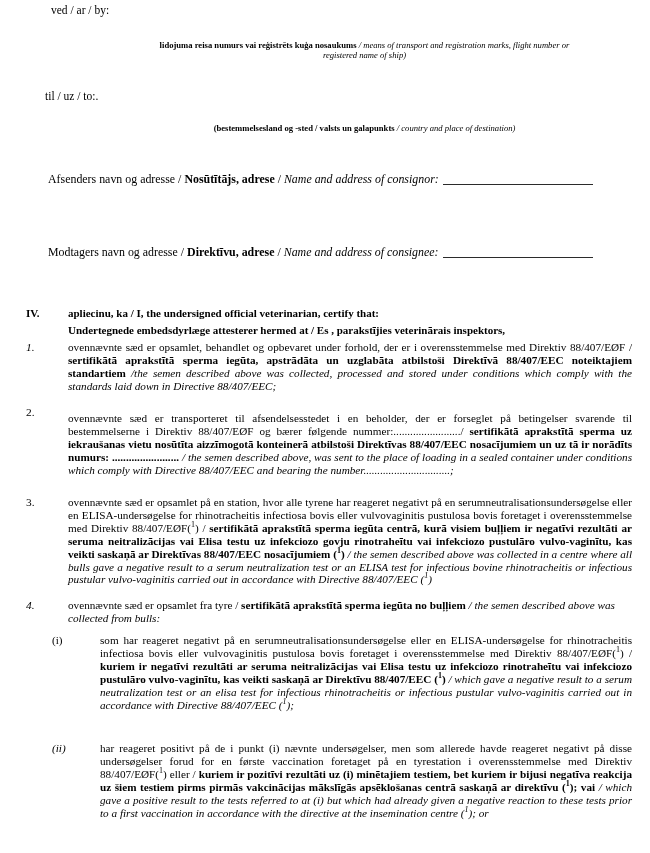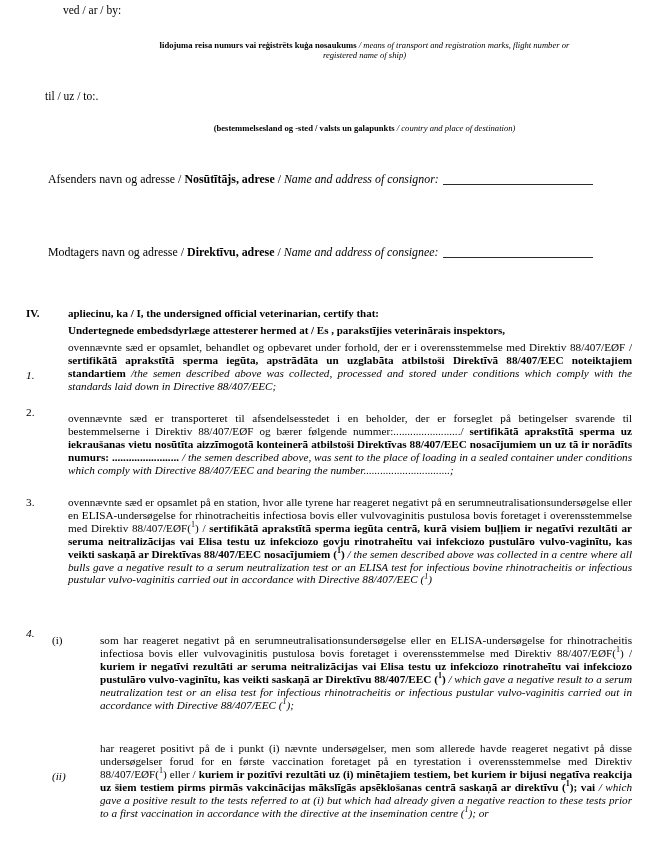--- a/index.html
+++ b/index.html
@@ -18,21 +18,21 @@
   }
   .page {
     position: relative;
     width: 650px;
     height: 853px;
     padding: 0;
   }
 
   
   .b  { font-weight: bold; }
-  .i  { font-style: italic; margin-top: 28px; }
+  .i  { font-style: italic; }
 
   
   .field-label {
     font-size: 11.5px;
     line-height: 13px;
   }
   .rule {
     border: 0;
     border-top: 1.1px solid #ララ;
     border-top-color: #2b2b2b;
@@ -104,21 +104,21 @@
     border-bottom: 1px solid #2b2b2b;
     vertical-align: -2px;
     margin-left: 4px;
   }
 </style>
 </head>
 <body>
 
 <div class="page">
 
-  <div class="abs field-label" style="left:63px; top:4px;">
+  <div class="abs field-label" style="left:51px; top:4px;">
     <span>ved / ar / by:</span>
   </div>
 
   <hr class="abs rule" style="left:44px; top:27px; width:597px;">
 
   <div class="abs caption" style="left:44px; top:29px; width:597px;">
     <br>
     <span>lidojuma reisa numurs vai reģistrēts kuģa nosaukums</span><span class="ni"> / means of transport and registration marks, flight number or</span>
     <br>
     <span class="ni">registered name of ship)</span>
@@ -171,20 +171,23 @@
   <div class="num-col" style="top:496px;">
     <span>3.</span>
   </div>
   <div class="body-col" style="top:496px;">
     <span>ovennævnte sæd er opsamlet på en station, hvor alle tyrene har reageret negativt på en serumneutralisationsundersøgelse eller en ELISA-undersøgelse for rhinotracheitis infectiosa bovis eller vulvovaginitis pustulosa bovis foretaget i overensstemmelse med Direktiv 88/407/EØF(</span><sup class="fn">1</sup><span>) / </span><span class="b">sertifikātā aprakstītā sperma iegūta centrā, kurā visiem buļļiem ir negatīvi rezultāti ar seruma neitralizācijas vai Elisa testu uz infekciozo govju rinotraheītu vai infekciozo pustulāro vulvo-vaginītu, kas veikti saskaņā ar Direktīvas 88/407/EEC nosacījumiem (</span><sup class="fn b">1</sup><span class="b">) </span><span class="i">/ the semen described above was collected in a centre where all bulls gave a negative result to a serum neutralization test or an ELISA test for infectious bovine rhinotracheitis or infectious pustular vulvo-vaginitis carried out in accordance with Directive 88/407/EEC (</span><sup class="fn i">1</sup><span class="i">)</span>
   </div>
 
   <div class="num-col i" style="top:599px;">
     <span>4.</span>
   </div>
+  <div class="body-col last-left" style="top:599px;">
+    <span>ovennævnte sæd er opsamlet fra tyre / </span><span class="b">sertifikātā aprakstītā sperma iegūta no buļļiem </span><span class="i">/ the semen described above was collected from bulls:</span>
+  </div>
 
   <div class="rom-col" style="top:634px;">
     <span>(i)</span>
   </div>
   <div class="sub-col" style="top:634px;">
     <span>som har reageret negativt på en serumneutralisationsundersøgelse eller en ELISA-undersøgelse for rhinotracheitis infectiosa bovis eller vulvovaginitis pustulosa bovis foretaget i overensstemmelse med Direktiv 88/407/EØF(</span><sup class="fn">1</sup><span>) / </span><span class="b">kuriem ir negatīvi rezultāti ar seruma neitralizācijas vai Elisa testu uz infekciozo rinotraheītu vai infekciozo pustulāro vulvo-vaginītu, kas veikti saskaņā ar Direktīvu 88/407/EEC (</span><sup class="fn b">1</sup><span class="b">) </span><span class="i">/ which gave a negative result to a serum neutralization test or an elisa test for infectious rhinotracheitis or infectious pustular vulvo-vaginitis carried out in accordance with Directive 88/407/EEC (</span><sup class="fn i">1</sup><span class="i">);</span>
   </div>
 
   <div class="rom-col i" style="top:742px;">
     <span>(ii)</span>

